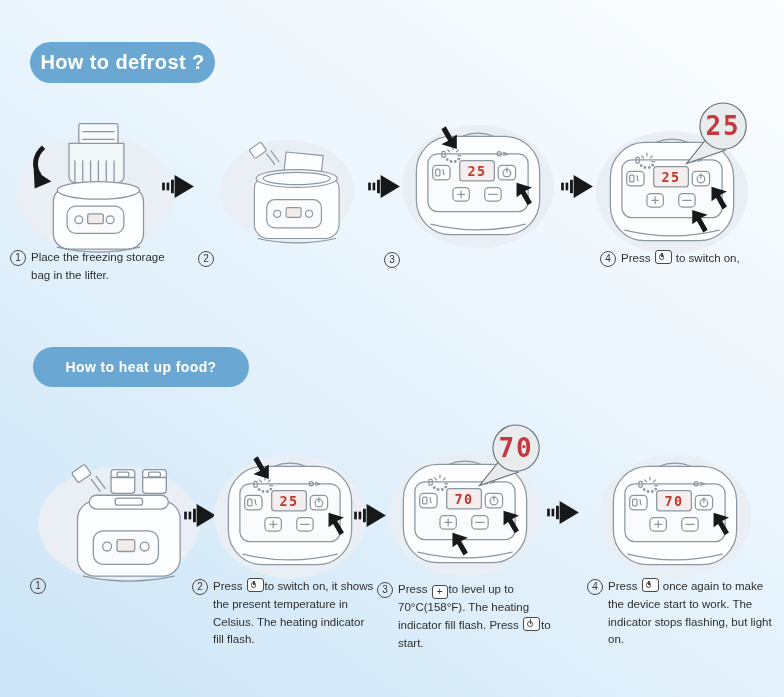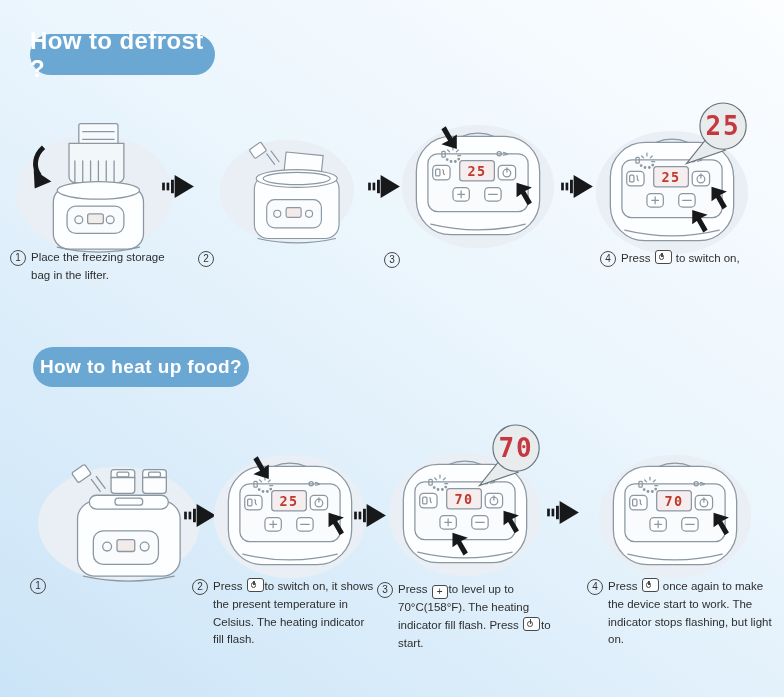--- a/index.html
+++ b/index.html
@@ -1,22 +1,22 @@
 <!DOCTYPE html>
 <html style="--accent-blue: #6aa7d3; --bg-bottom: #cbe4f7; --digit-red: #c0392b; --callout-red: #c5383e; --arrow-black: #17181a;"><head>
 <meta charset="utf-8">
 <style>
   html,body{margin:0;padding:0}
   #page{position:relative;width:784px;height:697px;overflow:hidden;
     background:linear-gradient(215deg,#fbfdff 0%,#ecf6fd 40%,var(--bg-bottom,#cbe4f7) 100%);
     font-family:"Liberation Sans",sans-serif;}
   .badge{position:absolute;display:flex;align-items:center;justify-content:center;
     background:var(--accent-blue,#6aa7d3);color:#fff;font-weight:bold;border-radius:22px;letter-spacing:.4px}
-  #badge-defrost{left:30px;top:34px;width:185px;height:41px;font-size:24px}
-  #badge-heat{left:33px;top:347px;width:216px;height:40px;font-size:19px}
+  #badge-defrost{left:30px;top:42px;width:185px;height:41px;font-size:20px}
+  #badge-heat{left:33px;top:347px;width:216px;height:40px;font-size:14px}
   .illus{position:absolute}
   .caption{position:absolute;display:flex;gap:5px;font-size:11.5px;color:#2e2e2e;line-height:1.55}
   .stepnum{flex:none;width:14px;height:14px;border:1px solid #4a4a4a;border-radius:50%;
     display:flex;align-items:center;justify-content:center;font-size:10px;color:#333;margin-top:1px;background:transparent}
   .captext{display:inline}
   .kbox{display:inline-block;min-width:12px;height:12px;border:1px solid #4a4a4a;border-radius:3px;
     font-size:10px;line-height:11px;text-align:center;vertical-align:-2px;background:#fbfdfe;padding:0 1px;position:relative;margin:0 1px;color:#333}
   .kbox.pwr{width:13px;height:12px}
   .kbox.pwr::before{content:"";position:absolute;left:3.2px;top:3.2px;width:5.6px;height:5.6px;
     border:1.1px solid #4a4a4a;border-radius:50%;box-sizing:border-box}

